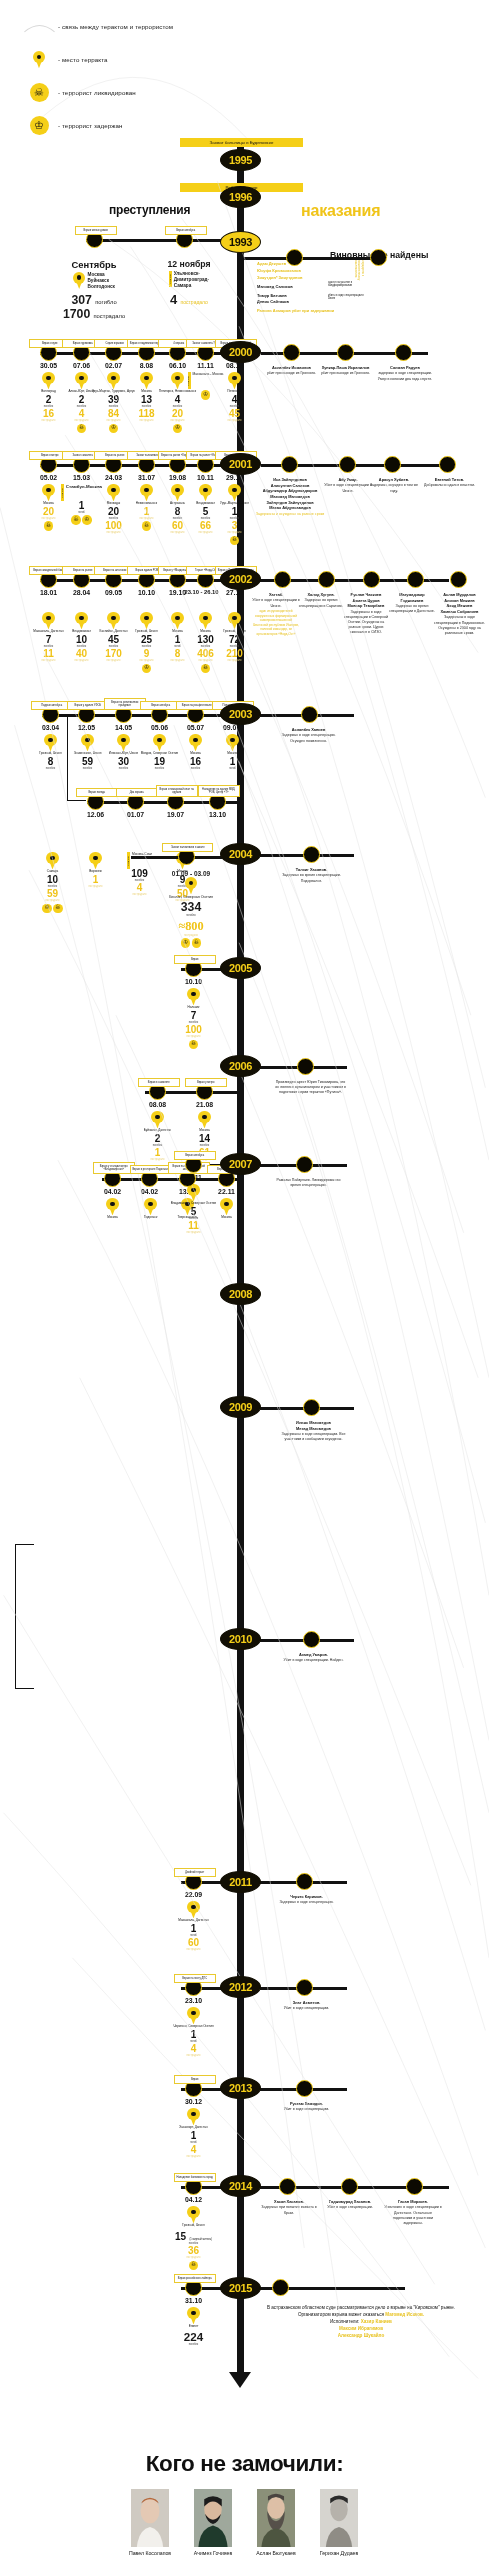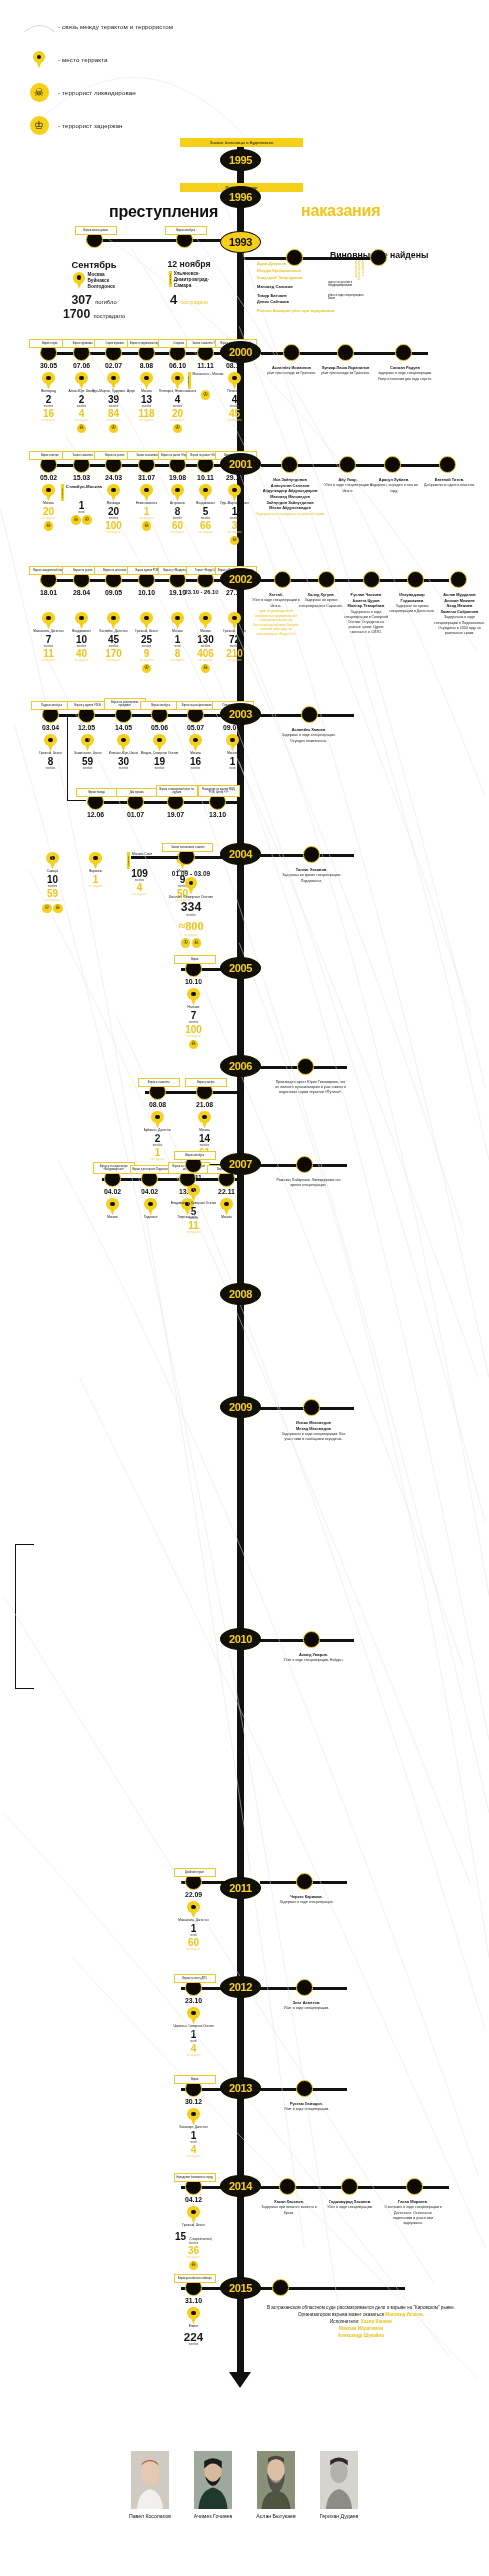--- a/index.html
+++ b/index.html
@@ -39,21 +39,21 @@
   .badge-circle {
     width:19px; height:19px; border-radius:50%; background:#F5CF18;
     display:flex; align-items:center; justify-content:center;
     font-size:11px; line-height:1; color:#111;
   }
   .badge-circle.sm { width:9.4px; height:9.4px; font-size:5.8px; }
 
   
   .head-crimes {
     position:absolute; left:109px; top:203px;
-    font-size:16px; font-weight:bold; color:#111; letter-spacing:-0.2px;
+    font-size:12px; font-weight:bold; color:#111; letter-spacing:-0.2px;
   }
   .head-punish {
     position:absolute; left:301px; top:202px;
     font-size:16px; font-weight:bold; color:#F0C419; letter-spacing:-0.2px;
   }
 
   
   .spine { position:absolute; left:237px; top:138px; width:6.5px; background:#111; }
   .spine-arrow {
     position:absolute; left:229px; width:0; height:0;
@@ -226,21 +226,21 @@
   <div class="year" style="top:453px;">2001</div>
   <div class="year" style="top:568px;">2002</div>
   <div class="year" style="top:703px;">2003</div>
   <div class="year" style="top:843px;">2004</div>
   <div class="year" style="top:957px;text-align:right;">2005</div>
   <div class="year" style="top:1055px;">2006</div>
   <div class="year" style="top:1153px;">2007</div>
   <div class="year" style="top:1283px;">2008</div>
   <div class="year" style="top:1396px;">2009</div>
   <div class="year" style="top:1628px;">2010</div>
-  <div class="year" style="top:1871px;margin-top:6px;">2011</div>
+  <div class="year" style="top:1871px;">2011</div>
   <div class="year" style="top:1976px;">2012</div>
   <div class="year" style="top:2077px;">2013</div>
   <div class="year" style="top:2175px;">2014</div>
   <div class="year" style="top:2277px;">2015</div>
 
   <div class="row" style="left:0; top:239px;">
     <div class="bar" style="left:86px;width:156px;"></div>
 
     <div class="node" style="left:86px;">
       <div class="lbl">Взрыв жилых домов</div>
@@ -1325,20 +1325,21 @@
     </div>
     <div>
       <span>Исполнители:</span>
       <span class="y">Хазир Каниев</span>
     </div>
     <div class="y">Максим Ибрагимов</div>
     <div class="y">Александр Шукайло</div>
   </div>
 
   <div class="footer">
+    <h2>Кого не замочили:</h2>
     <div class="faces">
       <div class="face">
         <div class="ph">
           <svg class="sk" viewBox="0 0 52 80">
               <rect width="52" height="80" fill="#cfcac2"></rect>
               <ellipse cx="26" cy="30" rx="13" ry="17" fill="#e4c9b4"></ellipse>
               <path d="M8 80 Q10 56 26 52 Q42 56 44 80 Z" fill="#f2f0ec"></path>
               <path d="M14 20 Q26 8 38 20 Q36 13 26 12 Q16 13 14 20Z" fill="#b5683c"></path>
             </svg>
         </div>

